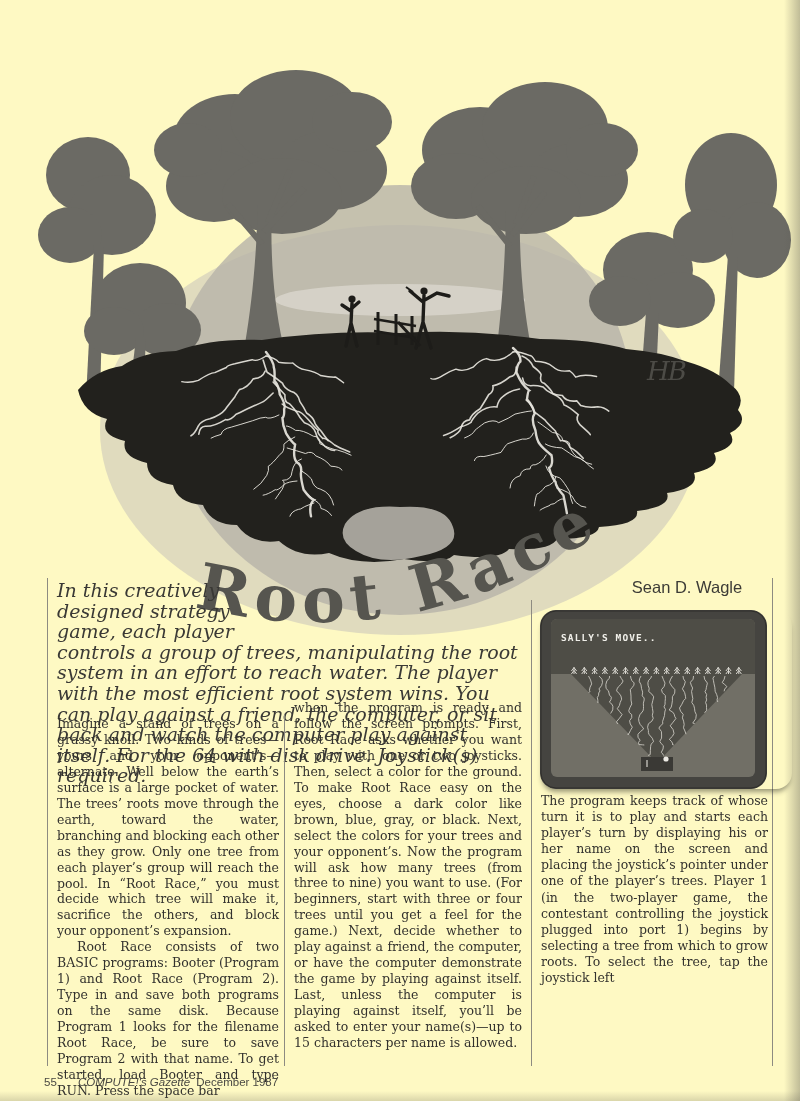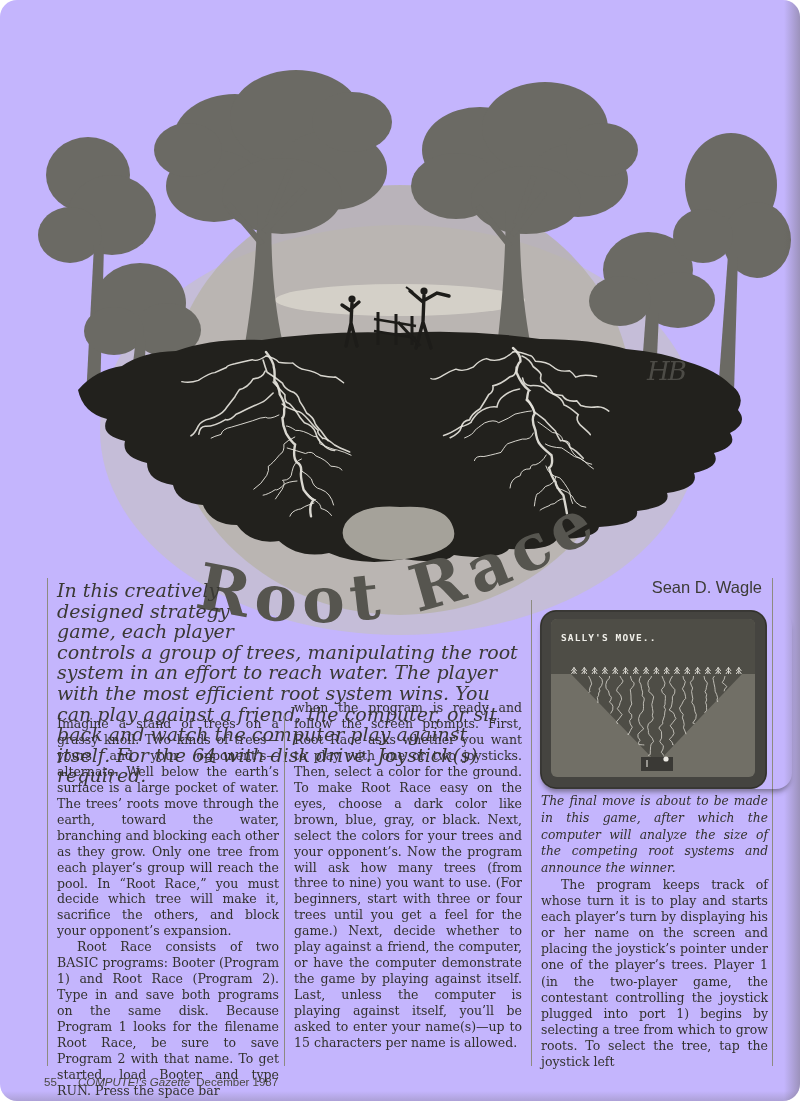--- a/index.html
+++ b/index.html
@@ -1,31 +1,30 @@
 <!DOCTYPE html>
 <html><head>
 <meta charset="utf-8">
 <style>
   html,body{margin:0;padding:0;}
   .page{
     position:relative;width:800px;height:1101px;overflow:hidden;
-    background:#c4b5fd;
+    background:#fef9c3;
     font-family:"DejaVu Serif", serif;
     color:#33322e;
-    border-radius:17px;
   }
   
   .edge-right{position:absolute;top:0;right:0;width:16px;height:100%;
     background:linear-gradient(to right, rgba(90,88,80,0), rgba(90,88,80,.38));}
   .edge-bottom{position:absolute;left:0;bottom:0;width:100%;height:10px;
     background:linear-gradient(to bottom, rgba(90,88,80,0), rgba(90,88,80,.22));}
   .illo{position:absolute;left:0;top:0;}
   .title-text{font-family:"DejaVu Serif",serif;font-weight:bold;font-size:64px;
     letter-spacing:7px;fill:#56554f;}
-  .byline{position:absolute;top:578px;left:612px;width:150px;text-align:right;
+  .byline{position:absolute;top:578px;left:612px;width:150px;text-align:center;
     font-family:"Liberation Sans",sans-serif;font-size:16.5px;color:#3c3b36;}
   .intro{position:absolute;left:57px;top:580px;width:466px;
     font-style:italic;font-size:19px;line-height:20.6px;color:#3a3935;}
   .intro-float{float:right;width:234px;height:50px;}
   .vrule{position:absolute;width:1px;background:#8d8b81;}
   .rule-left{left:47px;top:578px;height:488px;}
   .rule-mid1{left:284px;top:714px;height:352px;}
   .rule-mid2{left:531px;top:600px;height:466px;}
   .rule-right{left:772px;top:578px;height:488px;}
   .col{position:absolute;font-size:12.5px;line-height:15.95px;text-align:justify;}
@@ -247,21 +246,20 @@
 
       <rect x="101" y="147" width="32" height="14" fill="#3a3935"></rect>
       <path d="M107,150 L107,157" stroke="#d5d3cb" stroke-width="1.2"></path>
       <circle cx="126" cy="149" r="2.6" fill="#eceae4"></circle>
 
       <text x="21" y="31" font-family="DejaVu Sans Mono, monospace" font-size="9.5" font-weight="bold" letter-spacing="1.1" fill="#f0efe9">SALLY'S MOVE..</text>
     </svg>
   </div>
 
   <div class="col3 col" style="text-align:left;">
-    <p class="caption">The final move is about to be made in this game, after which the computer will analyze the size of the competing root systems and announce the winner.</p>
     <p class="body-par">The program keeps track of whose turn it is to play and starts each player’s turn by displaying his or her name on the screen and placing the joystick’s pointer under one of the player’s trees. Player 1 (in the two-player game, the contestant controlling the joystick plugged into port 1) begins by selecting a tree from which to grow roots. To select the tree, tap the joystick left</p>
   </div>
 
   <div class="footer">
     <span>55</span>
     <span class="mag">COMPUTE!'s Gazette</span>
     <span class="issue">December 1987</span>
   </div>
 
   <div class="edge-right"></div>

